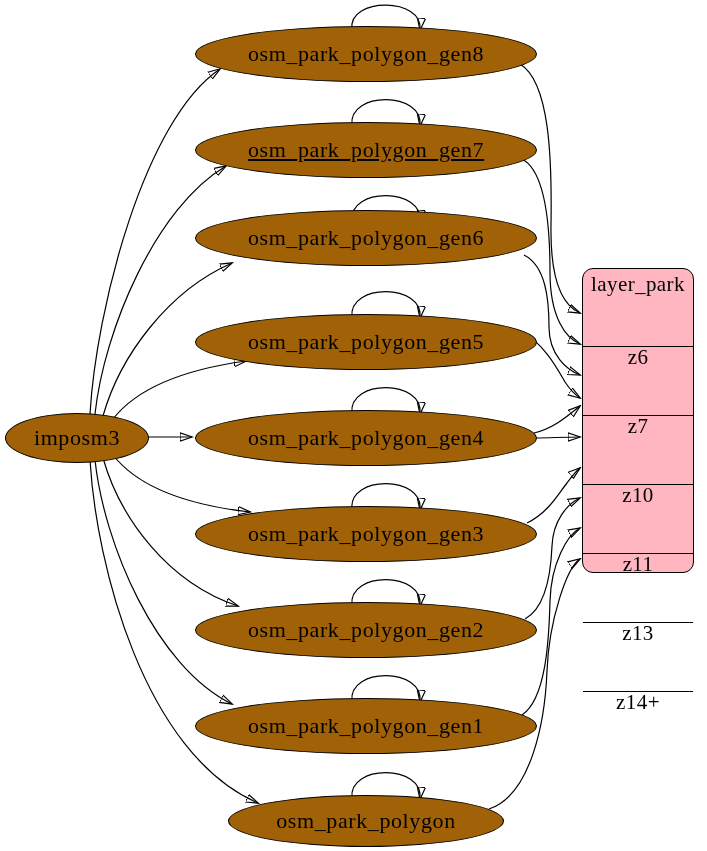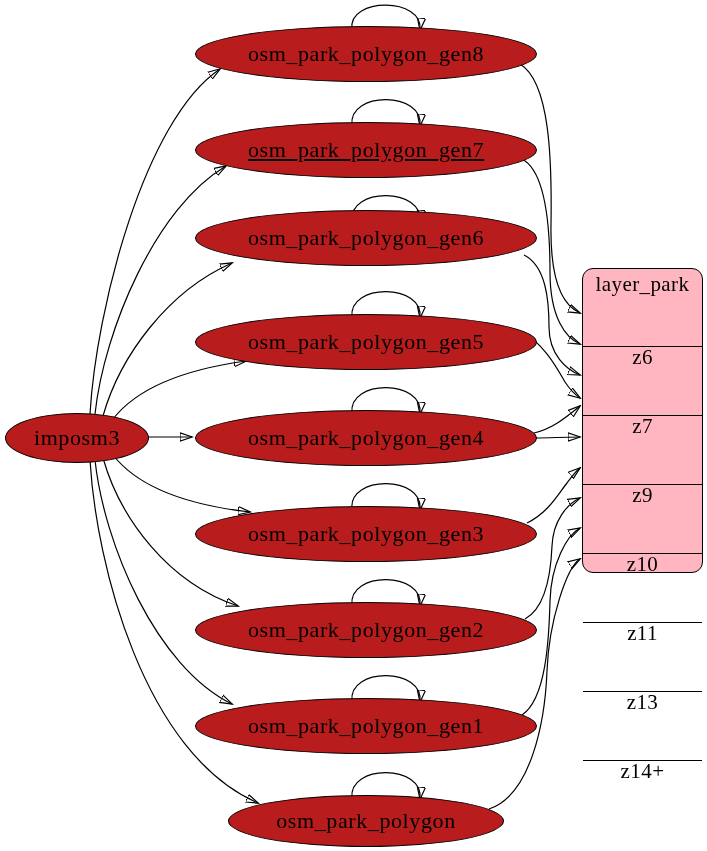--- a/index.html
+++ b/index.html
@@ -3,27 +3,27 @@
 <meta charset="utf-8">
 <style>
   html,body{margin:0;padding:0;background:#ffffff;}
   #canvas{
     position:relative;width:707px;height:851px;background:#ffffff;overflow:hidden;
     font-family:"Liberation Serif","DejaVu Serif",serif;color:#000;
   }
   svg.edges{position:absolute;left:0;top:0;width:707px;height:851px;}
   svg.edges path{fill:none;stroke:#000;stroke-width:1.2px;}
   .node{
-    position:absolute;background:#b91c1c;border:1.2px solid #000;border-radius:50%;
+    position:absolute;background:#a16207;border:1.2px solid #000;border-radius:50%;
     display:flex;align-items:center;justify-content:center;
     font-size:22px;letter-spacing:0.6px;white-space:nowrap;line-height:1;
   }
   .gen{left:195px;width:340px;height:54px;}
   .rtable{
-    position:absolute;left:582px;top:268px;width:121px;height:305px;
+    position:absolute;left:582px;top:268px;width:112px;height:305px;
     background:#ffb6c1;border:1.4px solid #000;border-radius:11px;
     display:flex;flex-direction:column;box-sizing:border-box;
   }
   .rtable .cell{
     display:flex;align-items:center;justify-content:center;
     font-size:21px;letter-spacing:0.4px;line-height:1;
   }
   .rtable .hdr{height:30px;flex:0 0 auto;}
   .rtable .zrow{flex:1 1 auto;border-top:1.5px solid #000;margin-top:47px;}
 </style>
@@ -86,20 +86,19 @@
   <div class="node gen" style="top:410px;text-align:center;">osm_park_polygon_gen4</div>
   <div class="node gen" style="top:506px;text-align:right;">osm_park_polygon_gen3</div>
   <div class="node gen" style="top:602px;">osm_park_polygon_gen2</div>
   <div class="node gen" style="top:698px;">osm_park_polygon_gen1</div>
   <div class="node" style="left:228px;top:795px;width:274px;height:50px;">osm_park_polygon</div>
 
   <div class="rtable">
     <div class="cell hdr">layer_park</div>
     <div class="cell zrow">z6</div>
     <div class="cell zrow">z7</div>
-    <div class="cell zrow">z9</div>
     <div class="cell zrow">z10</div>
     <div class="cell zrow">z11</div>
     <div class="cell zrow">z13</div>
     <div class="cell zrow">z14+</div>
   </div>
 
 </div>
 
 </body></html>

